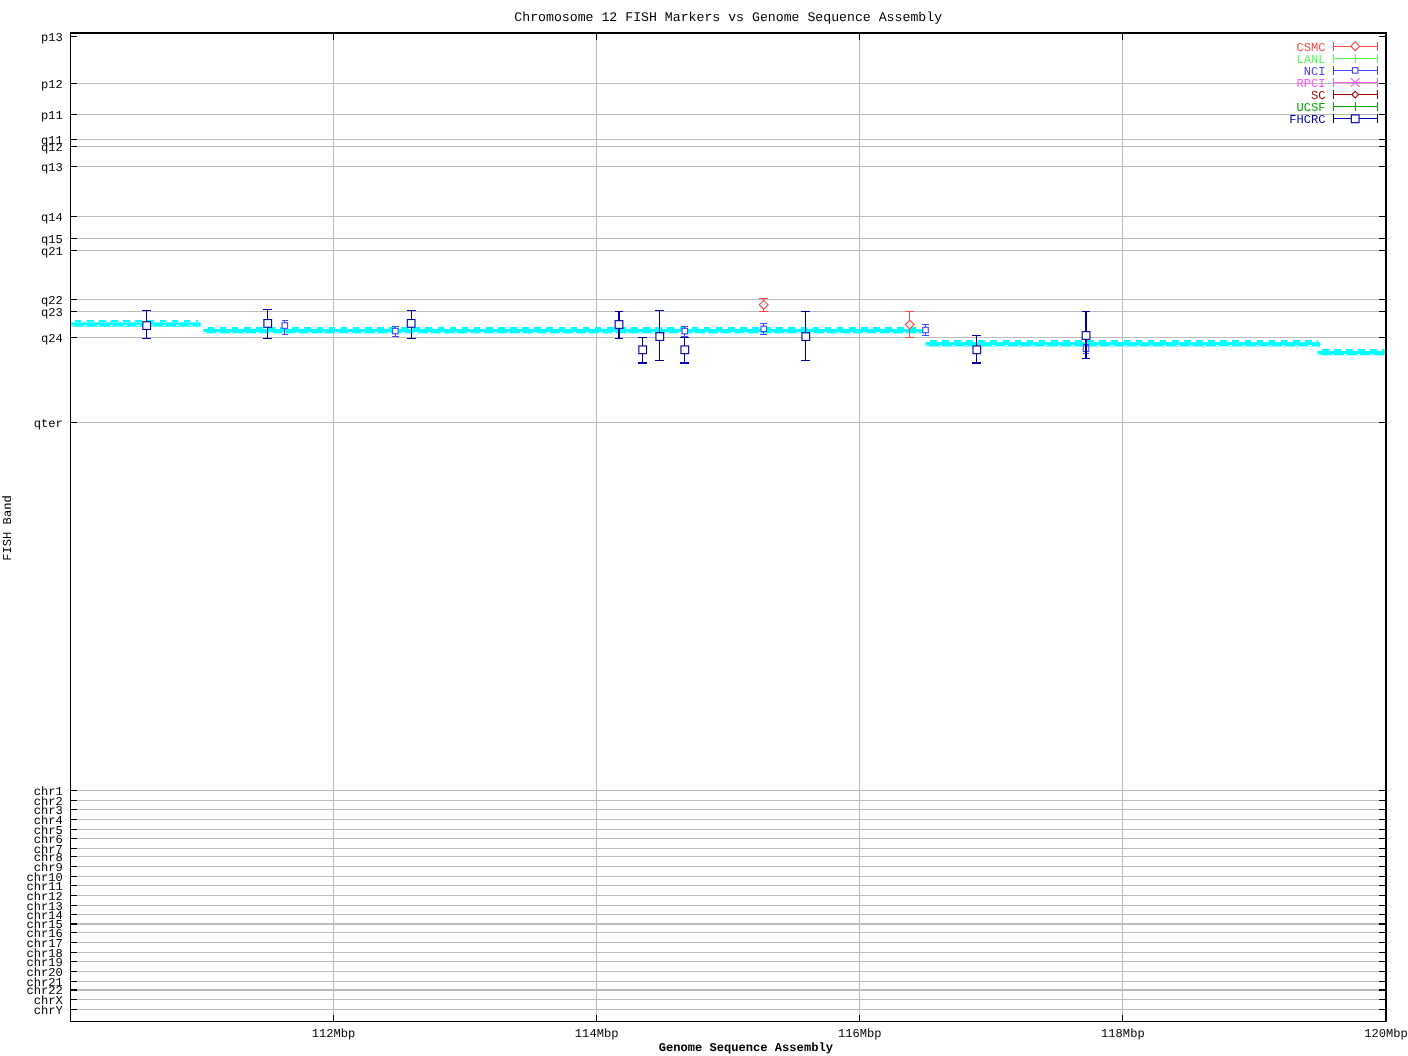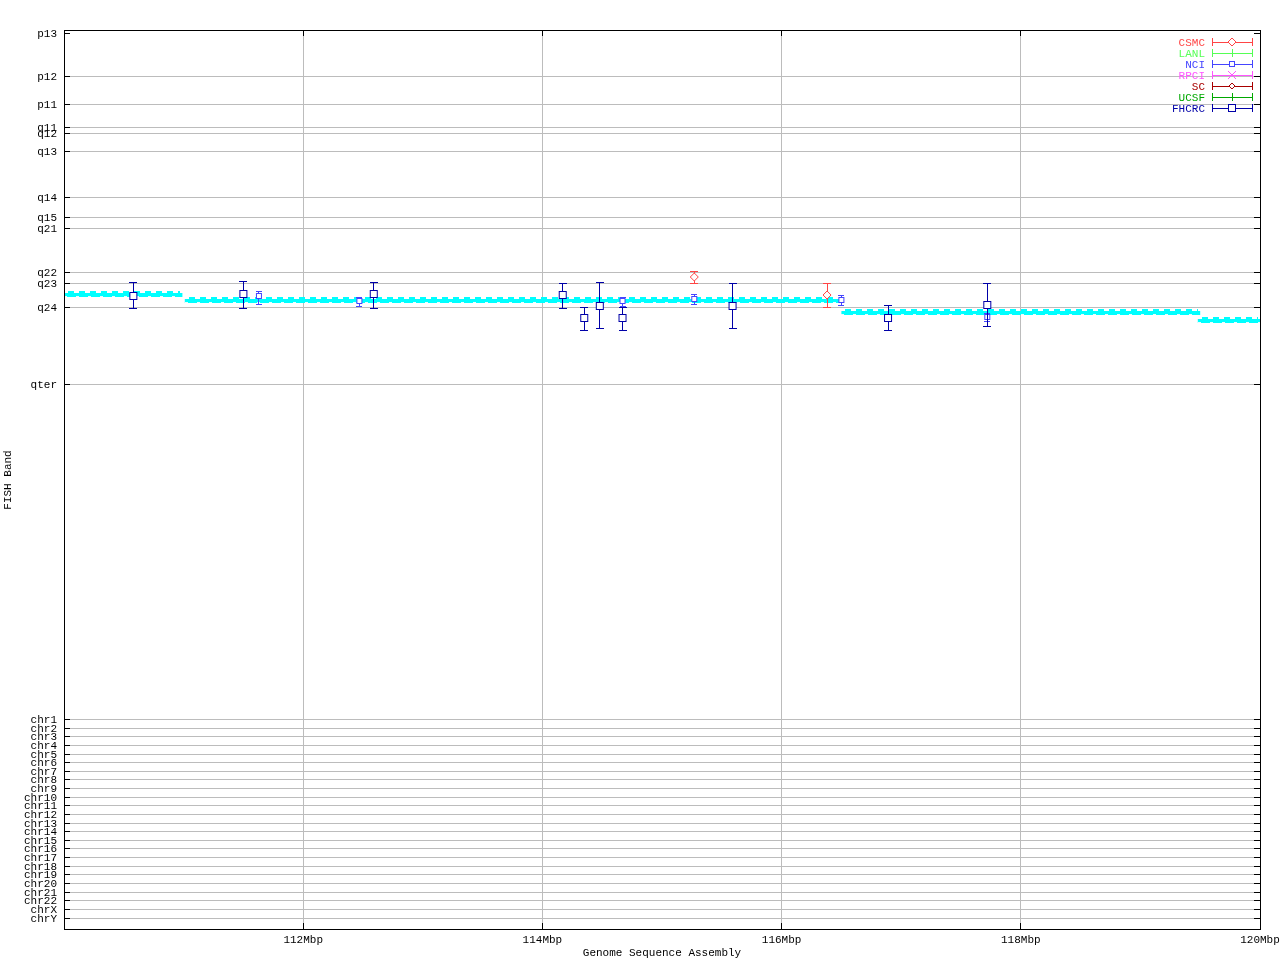--- a/index.html
+++ b/index.html
@@ -1,29 +1,30 @@
 <!DOCTYPE html>
 <html><head>
 <meta charset="utf-8">
 <style>
   html,body{margin:0;padding:0;background:#fff;}
   .page{position:relative;width:1280px;height:960px;background:#ffffff;overflow:hidden;
         font-family:"Liberation Mono","DejaVu Sans Mono",monospace;color:#000;}
   .chart-title{position:absolute;left:64px;top:9px;width:1196px;text-align:center;
         font-size:12px;white-space:pre;}
-  .x-title{position:absolute;left:64px;top:947px;width:1196px;text-align:center;font-size:11px;}
+  .x-title{position:absolute;left:80px;top:947px;width:1196px;text-align:center;font-size:11px;font-weight:bold;}
   .y-title{position:absolute;left:-36px;top:473px;width:90px;height:14px;text-align:center;
         font-size:11px;transform:rotate(-90deg);}
   svg{position:absolute;left:0;top:0;}
   svg text{font-family:"Liberation Mono","DejaVu Sans Mono",monospace;}
 </style>
 </head>
 <body>
 
 <div class="page">
+  <div class="chart-title">Chromosome 12 FISH Markers vs Genome Sequence Assembly</div>
   <div class="y-title">FISH Band</div>
   <div class="x-title">Genome Sequence Assembly</div>
   <svg id="plot" width="1280" height="960">
       <line x1="303.2" y1="30" x2="303.2" y2="929" stroke="#bcbcbc" stroke-width="1" shape-rendering="crispEdges"></line>
       <line x1="542.4" y1="30" x2="542.4" y2="929" stroke="#bcbcbc" stroke-width="1" shape-rendering="crispEdges"></line>
       <line x1="781.6" y1="30" x2="781.6" y2="929" stroke="#bcbcbc" stroke-width="1" shape-rendering="crispEdges"></line>
       <line x1="1020.8" y1="30" x2="1020.8" y2="929" stroke="#bcbcbc" stroke-width="1" shape-rendering="crispEdges"></line>
       <line x1="1260" y1="30" x2="1260" y2="929" stroke="#bcbcbc" stroke-width="1" shape-rendering="crispEdges"></line>
       <line x1="64" y1="76" x2="1260" y2="76" stroke="#bcbcbc" stroke-width="1" shape-rendering="crispEdges"></line>
       <line x1="64" y1="104" x2="1260" y2="104" stroke="#bcbcbc" stroke-width="1" shape-rendering="crispEdges"></line>

